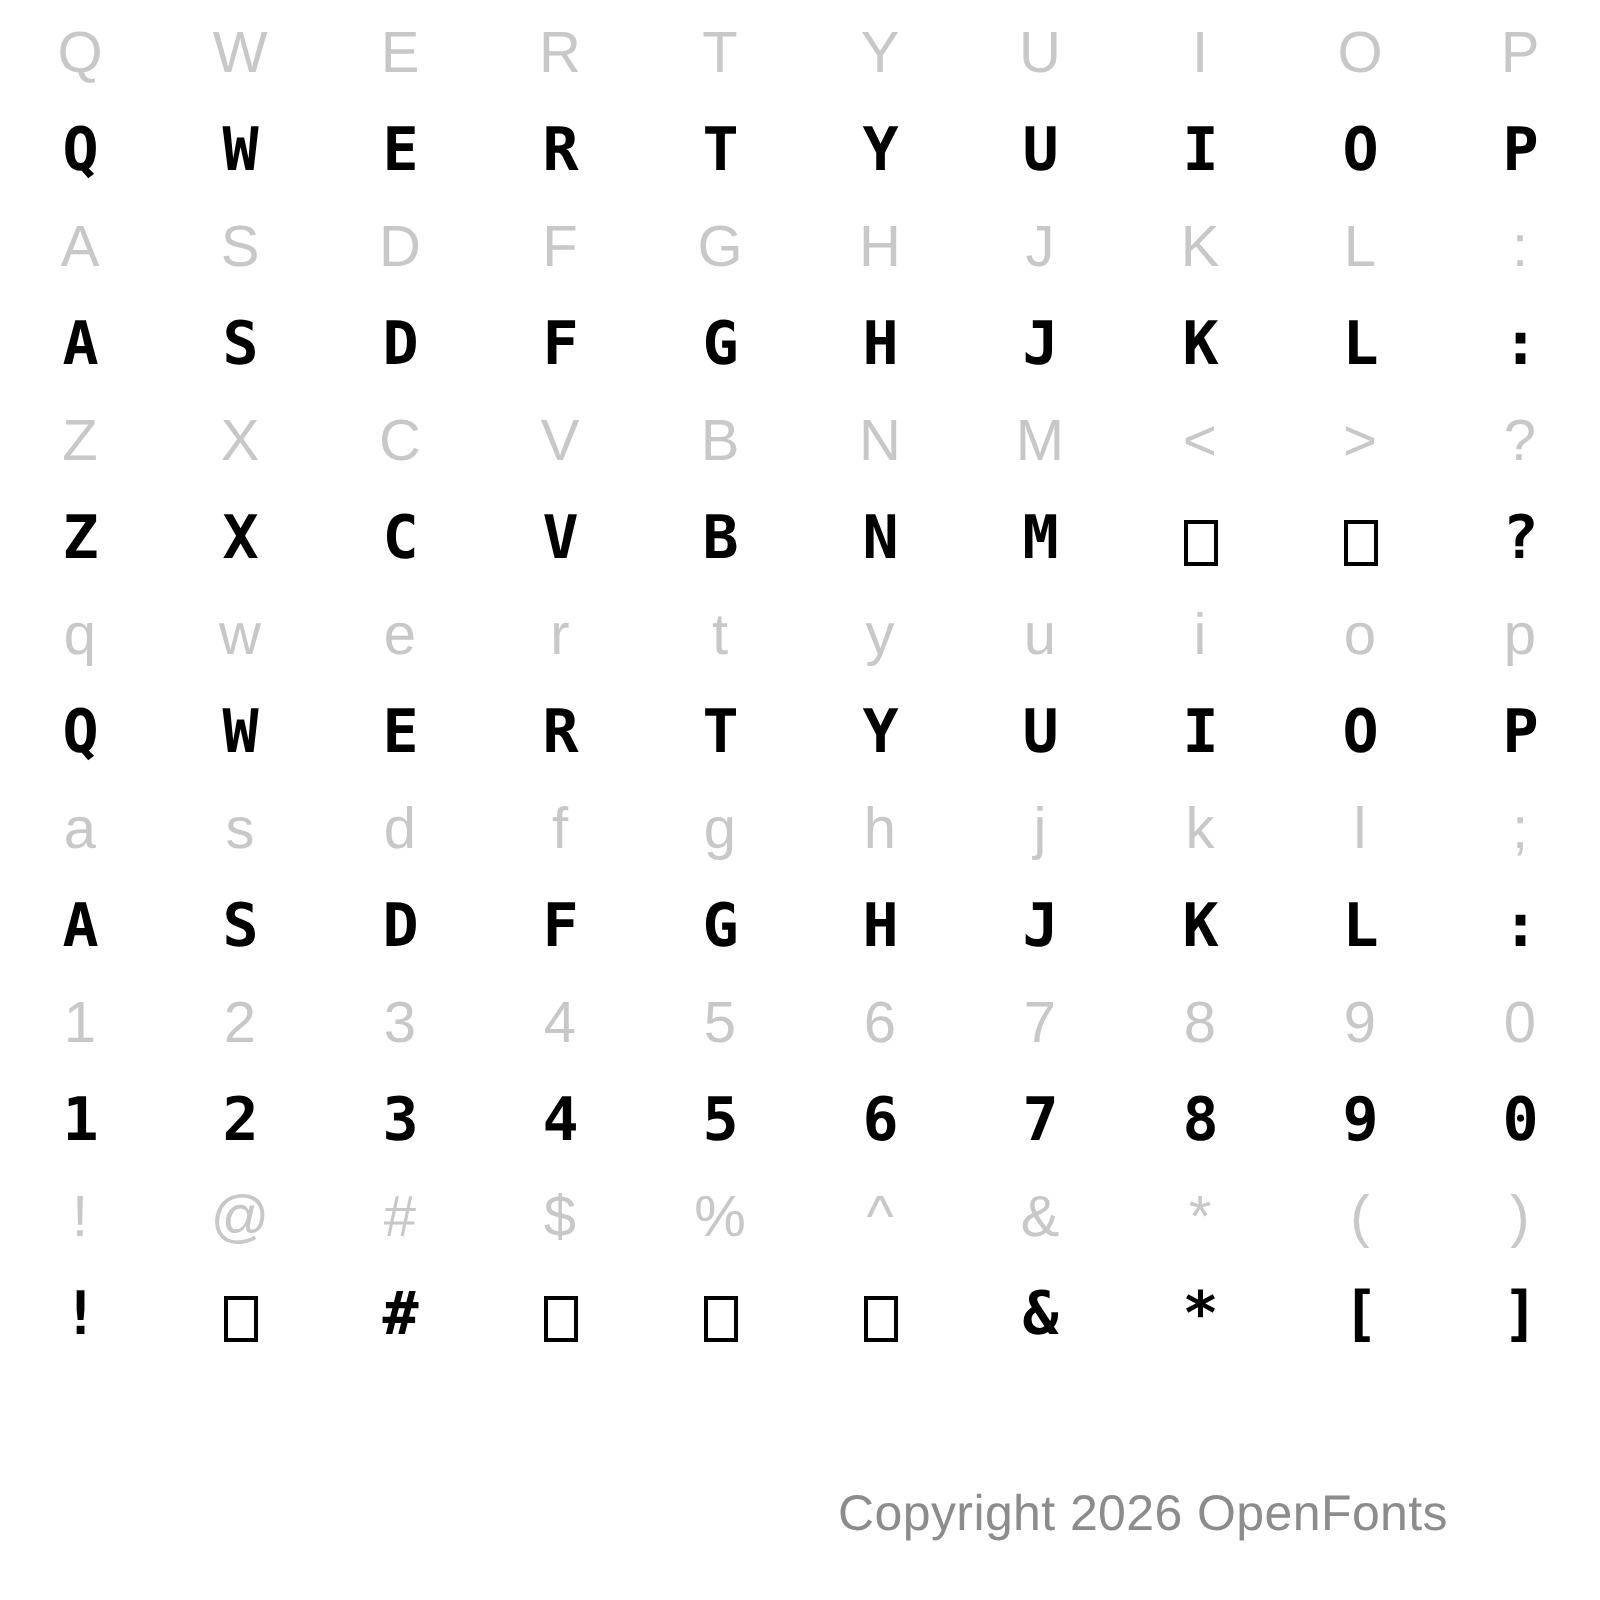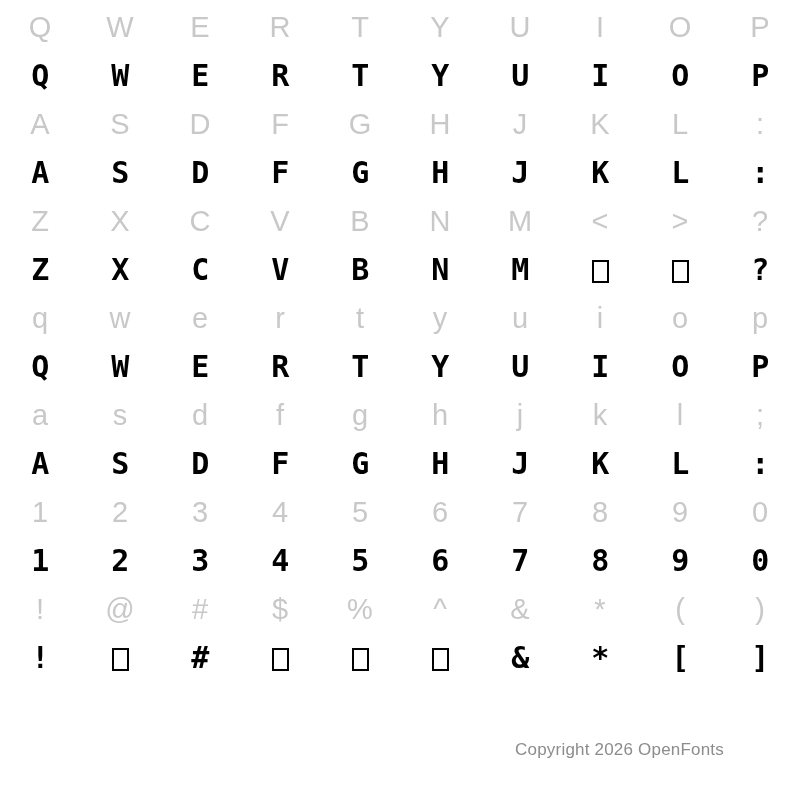--- a/index.html
+++ b/index.html
@@ -76,23 +76,23 @@
     display: inline-block;
     width: 17px;
     height: 23px;
     border: 2px solid #000;
     box-sizing: border-box;
     vertical-align: middle;
   }
   .footer {
     position: absolute;
     right: 76px;
-    bottom: 40px;
+    bottom: 28px;
     color: #8c8c8c;
-    font-size: 17px;
+    font-size: 25px;
     font-family: "Liberation Sans", sans-serif;
     letter-spacing: 0.2px;
   }
 </style>
 </head>
 <body>
 
 <div id="sheet">
   <div class="grid">
       <div class="pair-row">

